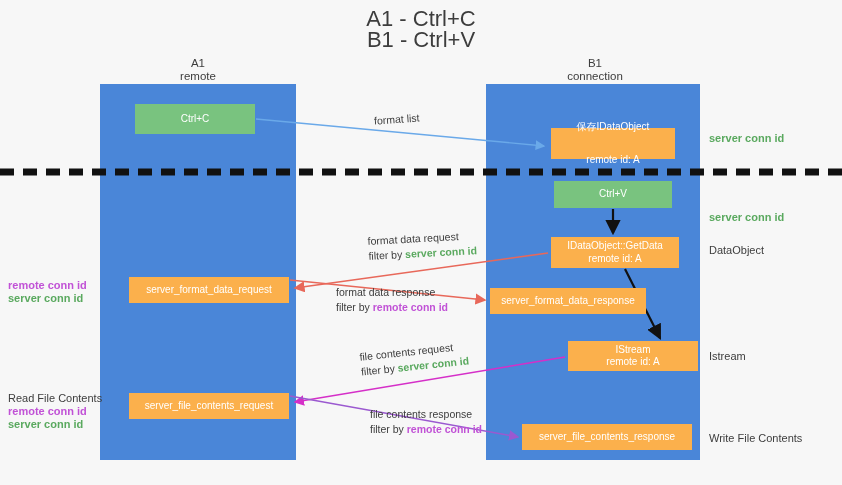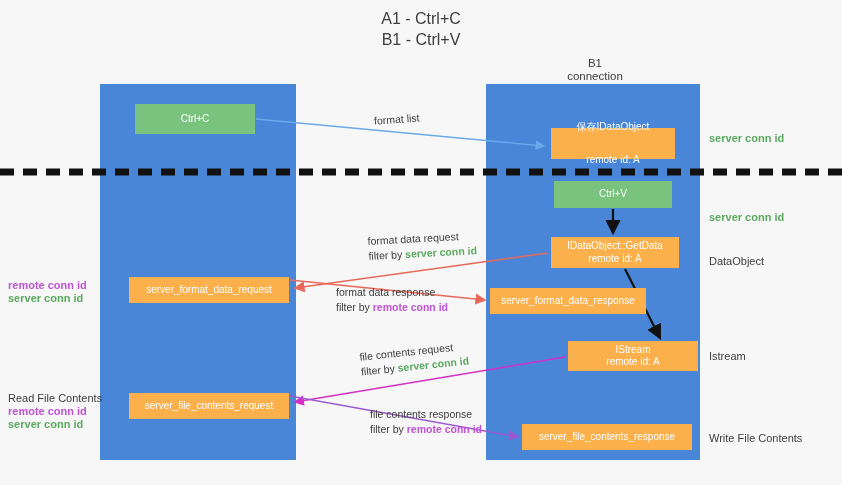--- a/index.html
+++ b/index.html
@@ -21,21 +21,21 @@
     position:absolute;text-align:center;color:#3d3d3d;
     font-size:11.5px;line-height:13px;
   }
   .lane-head .l1{display:block;}
   .lane-head .l2{display:block;}
   .head-a{left:130px;top:57px;width:136px;}
   .head-b{left:520px;top:57px;width:150px;}
 
   .title{
     position:absolute;left:0;top:8px;width:842px;
-    text-align:center;color:#3d3d3d;font-size:16px;line-height:21px;
+    text-align:center;color:#3d3d3d;font-size:22px;line-height:21px;
   }
   .title span{display:block;}
 
   .box{
     position:absolute;
     display:flex;flex-direction:column;align-items:center;justify-content:center;
     color:#ffffff;text-align:center;
     font-size:10px;line-height:12.5px;
     box-sizing:border-box;
   }
@@ -54,21 +54,21 @@
   .b-fcresp{left:522px;top:424px;width:170px;height:26px;}
 
   .sidelabel{
     position:absolute;font-size:11px;color:#3d3d3d;white-space:nowrap;
   }
   .green-t{color:#5aa95f;font-weight:bold;}
   .purple-t{color:#c152d6;font-weight:bold;}
 
   .sl-srv1{left:709px;top:132px;}
   .sl-srv2{left:709px;top:211px;}
-  .sl-dataobject{left:709px;top:255px;text-align:center;}
+  .sl-dataobject{left:709px;top:244px;text-align:center;}
   .sl-istream{left:709px;top:350px;}
   .sl-write{left:709px;top:432px;}
 
   .leftblock{position:absolute;font-size:11px;white-space:nowrap;line-height:13px;}
   .lb-1{left:8px;top:279px;}
   .lb-2{left:8px;top:392px;}
   .lb-2 .plain{color:#3d3d3d;text-align:center;}
 
   .mid{
     position:absolute;font-size:10.5px;color:#3d3d3d;white-space:nowrap;
@@ -84,20 +84,24 @@
 </head>
 <body>
 
 <div id="stage">
 
   <div class="title">
     <span>A1 - Ctrl+C</span>
     <span>B1 - Ctrl+V</span>
   </div>
 
+  <div class="lane-head head-a">
+    <span class="l1">A1</span>
+    <span class="l2">remote</span>
+  </div>
   <div class="lane-head head-b">
     <span class="l1">B1</span>
     <span class="l2">connection</span>
   </div>
 
   <div class="lane lane-a"></div>
   <div class="lane lane-b"></div>
 
   <svg class="svg-layer" viewBox="0 0 842 485">
     <defs>

